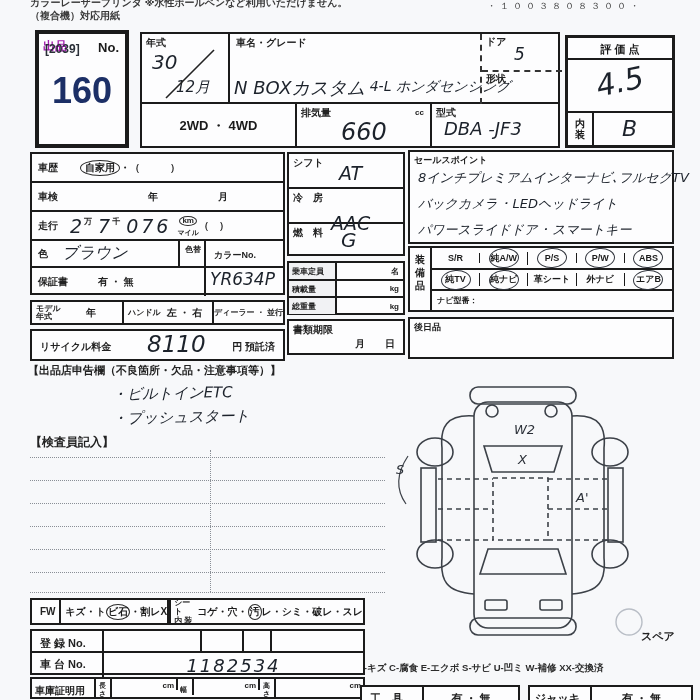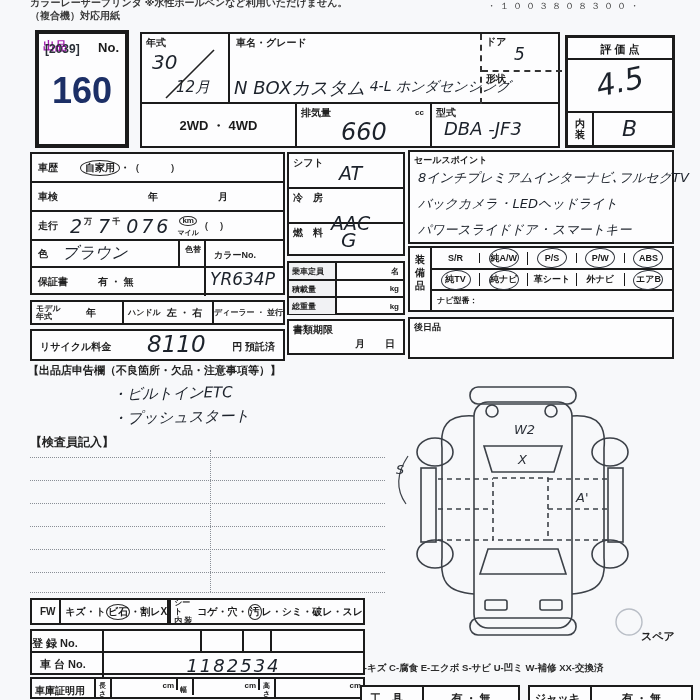--- a/index.html
+++ b/index.html
@@ -329,21 +329,21 @@
     <span style="width:34px; font-size:8px; font-weight:bold; line-height:9px; padding-left:3px;">
       <span>シート</span><br><span>内 装</span>
     </span>
     <span style="flex:1; font-size:10px; font-weight:bold; white-space:nowrap;">
       <span>コゲ・穴・</span><span class="circ" style="padding:0 1px;">汚</span><span>レ・シミ・破レ・スレ</span>
     </span>
   </div>
 
   <div class="box" style="left:30px; top:629px; width:335px; height:46px;">
     <div class="row cellB" style="height:22px;">
-      <span class="cellR lbl" style="width:72px; height:100%; padding:5px 0 0 0; font-size:11px;">登 録 No.</span>
+      <span class="cellR lbl" style="width:72px; height:100%; padding:5px 0 0 8px; font-size:11px;">登 録 No.</span>
       <span class="cellR" style="width:98px; height:100%;"></span>
       <span class="cellR" style="width:42px; height:100%;"></span>
       <span class="cellR" style="width:28px; height:100%;"></span>
       <span style="flex:1;"></span>
     </div>
     <div class="row" style="height:28px;">
       <span class="cellR lbl" style="width:72px; height:100%; padding:4px 0 0 8px; font-size:11px;">車 台 No.</span>
       <span class="hw" style="flex:1; font-size:18px; letter-spacing:2px; text-align:center; margin-top:-3px;">1182534</span>
     </div>
   </div>

